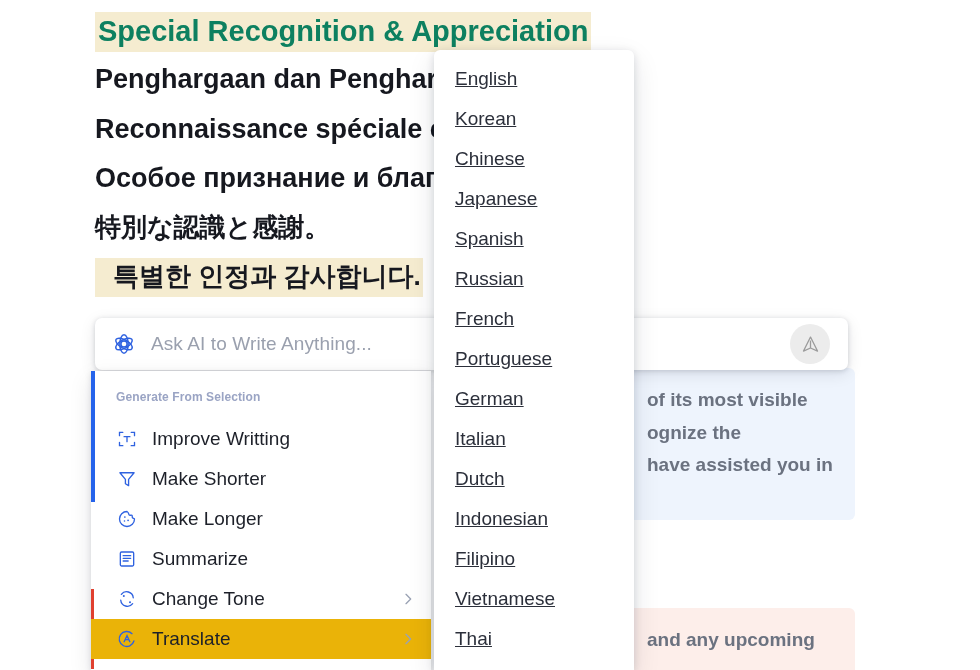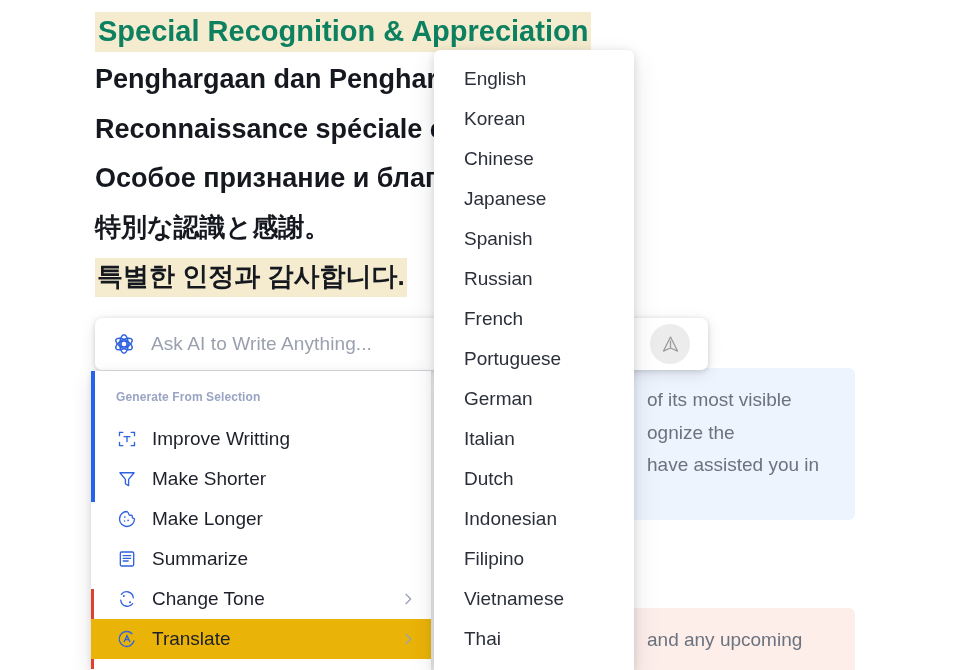--- a/index.html
+++ b/index.html
@@ -46,34 +46,35 @@
     line-height: 1.2;
   }
   .doc-line.l1 { top: 63px; }
   .doc-line.l2 { top: 113px; }
   .doc-line.l3 { top: 162px; }
   .doc-line.l4 { top: 212px; font-size: 26px; }
   .doc-line.l5 {
     top: 258px;
     font-size: 26px;
     background: #f5ecd0;
-    padding: 3px 2px 5px 2px;
+    padding: 3px 2px 5px 18px;
   }
 
   
   .callout {
     position: absolute;
     border-radius: 6px;
     font-size: 19px;
     color: #6b7280;
     line-height: 1.72;
     padding: 16px 18px 18px 18px;
     box-sizing: border-box;
     overflow: hidden;
     white-space: nowrap;
+    font-weight: bold;
   }
   .callout.blue {
     left: 525px;
     top: 368px;
     width: 330px;
     height: 152px;
     background: #eef4fd;
     text-align: right;
   }
   .callout.blue .ctext {
@@ -91,21 +92,21 @@
   .callout.pink .ctext {
     display: block;
     margin-left: 104px;
   }
 
   
   #ai-bar {
     position: absolute;
     left: 95px;
     top: 318px;
-    width: 613px;
+    width: 753px;
     height: 52px;
     background: #ffffff;
     border-radius: 7px;
     box-shadow: 0 1px 5px rgba(15,23,42,0.16), 0 4px 16px rgba(15,23,42,0.10);
     display: flex;
     align-items: center;
     box-sizing: border-box;
     padding: 0 14px 0 16px;
     z-index: 20;
   }
@@ -220,24 +221,25 @@
     box-shadow: 0 2px 8px rgba(15,23,42,0.14), 0 10px 28px rgba(15,23,42,0.11);
     z-index: 30;
     overflow: hidden;
     padding-top: 9px;
     box-sizing: border-box;
   }
   .lang-item {
     height: 40px;
     display: flex;
     align-items: center;
-    padding-left: 30px;
+    padding-left: 21px;
     font-size: 19px;
     color: #2b2f3a;
     box-sizing: border-box;
+    text-decoration: underline;
   }
 </style>
 </head>
 <body>
 
 <div id="doc-layer">
 
   <div class="doc-heading">Special Recognition &amp; Appreciation</div>
 
   <div class="doc-line l1">Penghargaan dan Penghargaan khus.</div>

